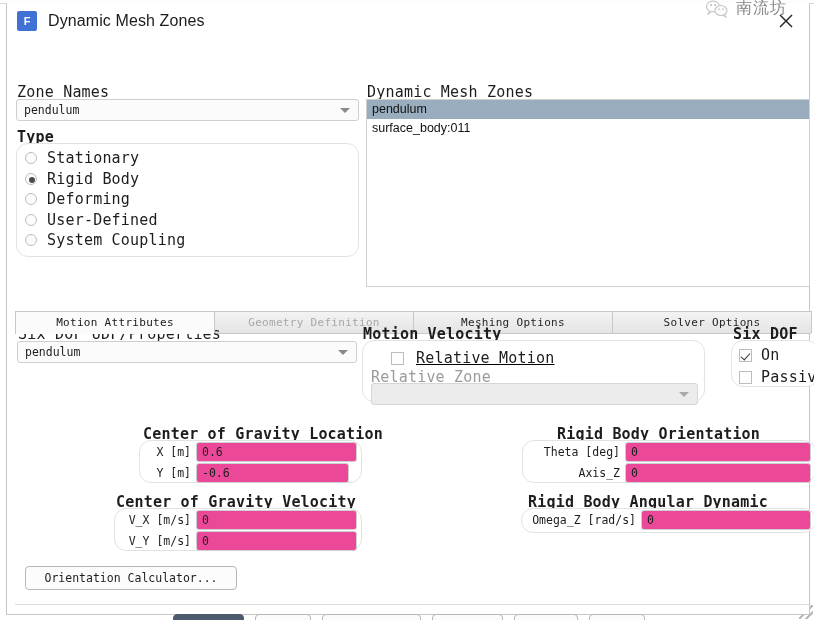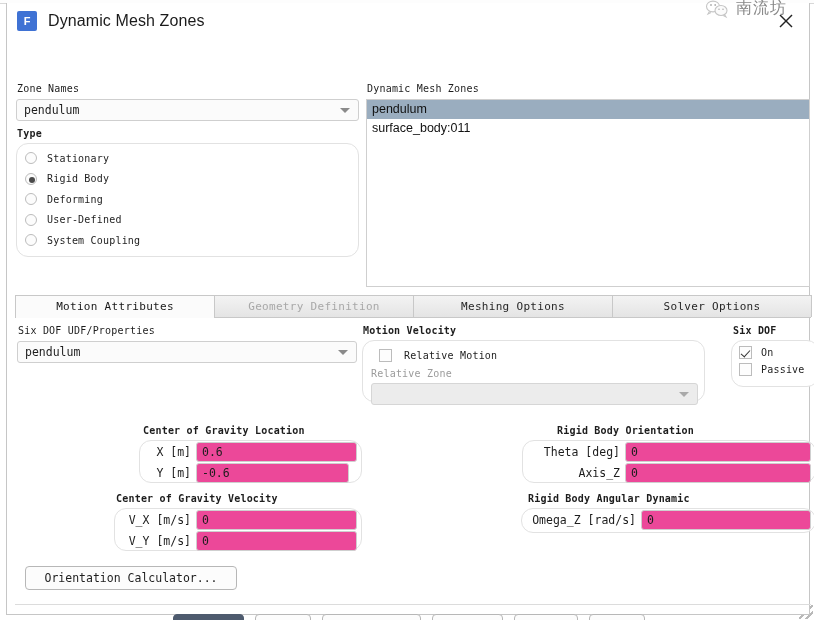--- a/index.html
+++ b/index.html
@@ -71,21 +71,21 @@
   .close-btn svg { display: block; }
 
   .body-area {
     position: relative;
     padding: 0 8px;
   }
 
   
   .lbl {
     font-family: "DejaVu Sans Mono", "Liberation Mono", monospace;
-    font-size: 10px;
+    font-size: 15px;
     color: #1d1d1d;
     letter-spacing: .2px;
     white-space: nowrap;
   }
   .lbl-bold { font-weight: bold; }
   .lbl-dim { color: #9b9b9b; }
 
   .combo {
     position: relative;
     height: 22px;
@@ -179,21 +179,21 @@
     padding-left: 5px;
     font-family: "Liberation Sans", sans-serif;
     font-size: 12.5px;
     color: #111111;
     cursor: pointer;
   }
   .dmz-item.selected { background: #9aadbf; }
 
   
   .tabbar {
-    position: absolute; left: 8px; top: 256px;
+    position: absolute; left: 8px; top: 272px;
     width: 796px; height: 23px;
     display: flex;
     border-bottom: 1px solid #c8c8c8;
     justify-content: flex-end;
   }
   .tab {
     flex: 1 1 0;
     display: flex; align-items: center; justify-content: center;
     font-family: "DejaVu Sans Mono", "Liberation Mono", monospace;
     font-size: 11px;
@@ -221,21 +221,21 @@
   .panel { position: absolute; left: 8px; top: 286px; width: 796px; }
 
   .six-dof-udf-label { position: absolute; left: 3px; top: 0px; }
   .six-dof-udf-combo { position: absolute; left: 2px; top: 16px; width: 340px; }
 
   .motion-options-label { position: absolute; left: 348px; top: 0px; }
   .motion-options-group {
     position: absolute; left: 347px; top: 15px;
     width: 343px; height: 62px;
   }
-  .rel-motion-row { position: absolute; left: 16px; top: 8px; }
+  .rel-motion-row { position: absolute; left: 28px; top: 8px; text-decoration: underline; }
   .rel-motion-row .lbl { margin-left: 12px; }
   .rel-zone-label { position: absolute; left: 8px; top: 27px; }
   .rel-zone-combo { position: absolute; left: 8px; top: 42px; width: 327px; }
 
   .six-dof-label { position: absolute; left: 718px; top: 0px; }
   .six-dof-group {
     position: absolute; left: 716px; top: 15px;
     width: 88px; height: 47px;
     padding: 5px 0 0 7px;
   }

